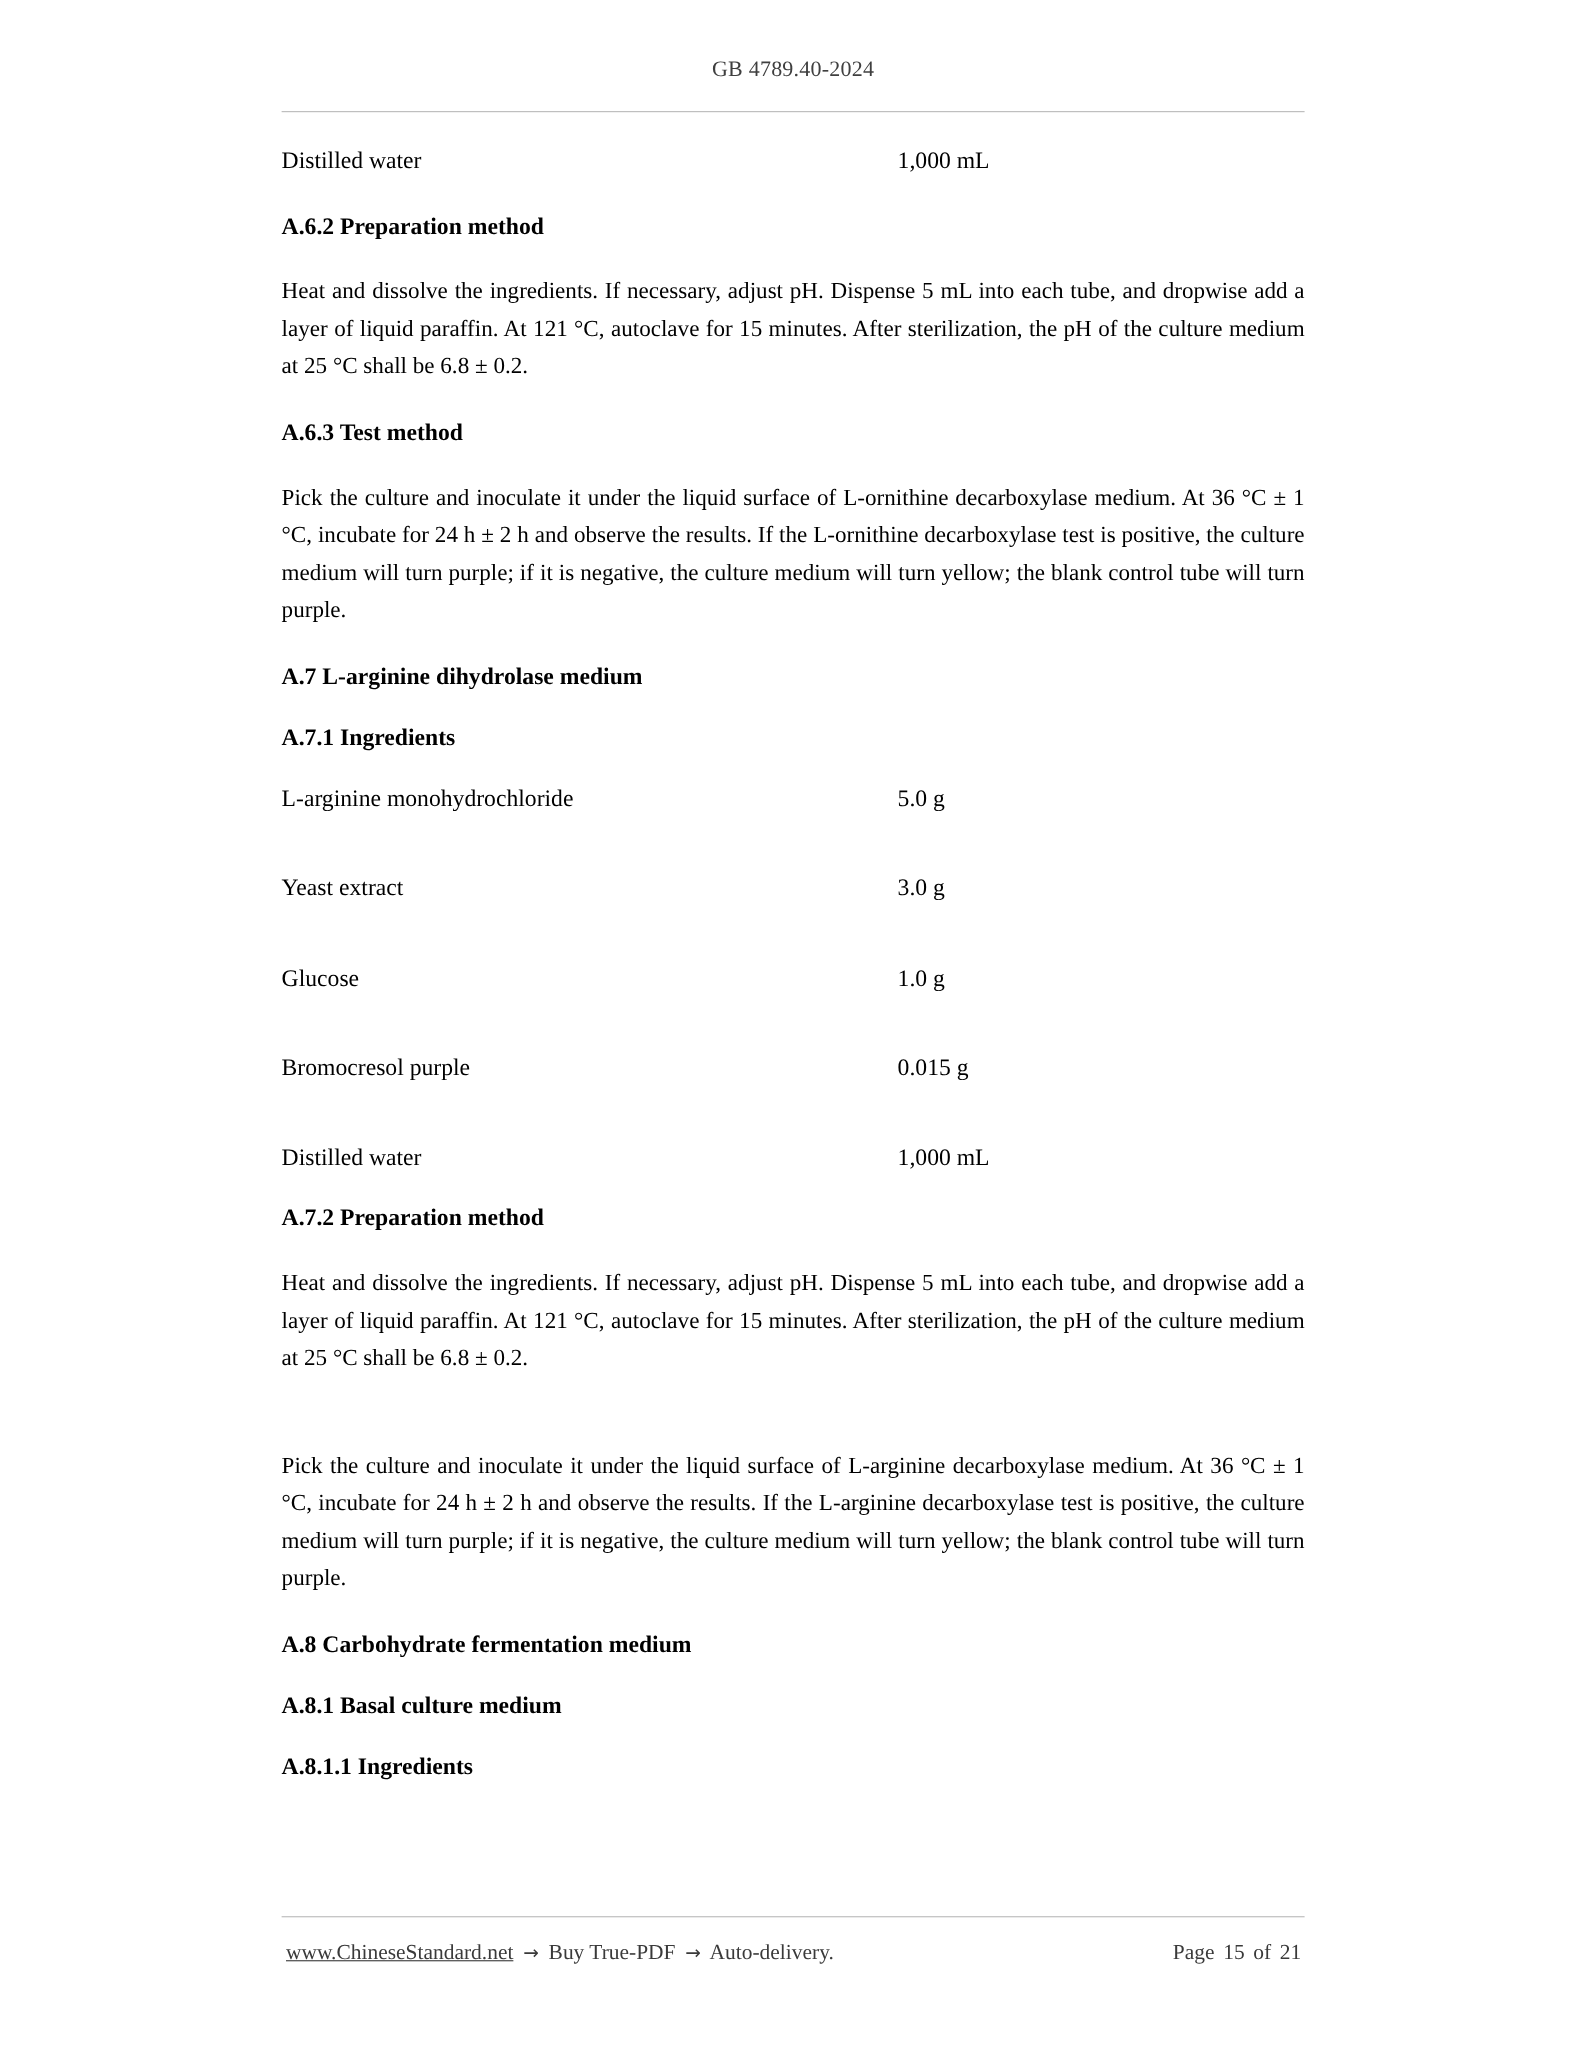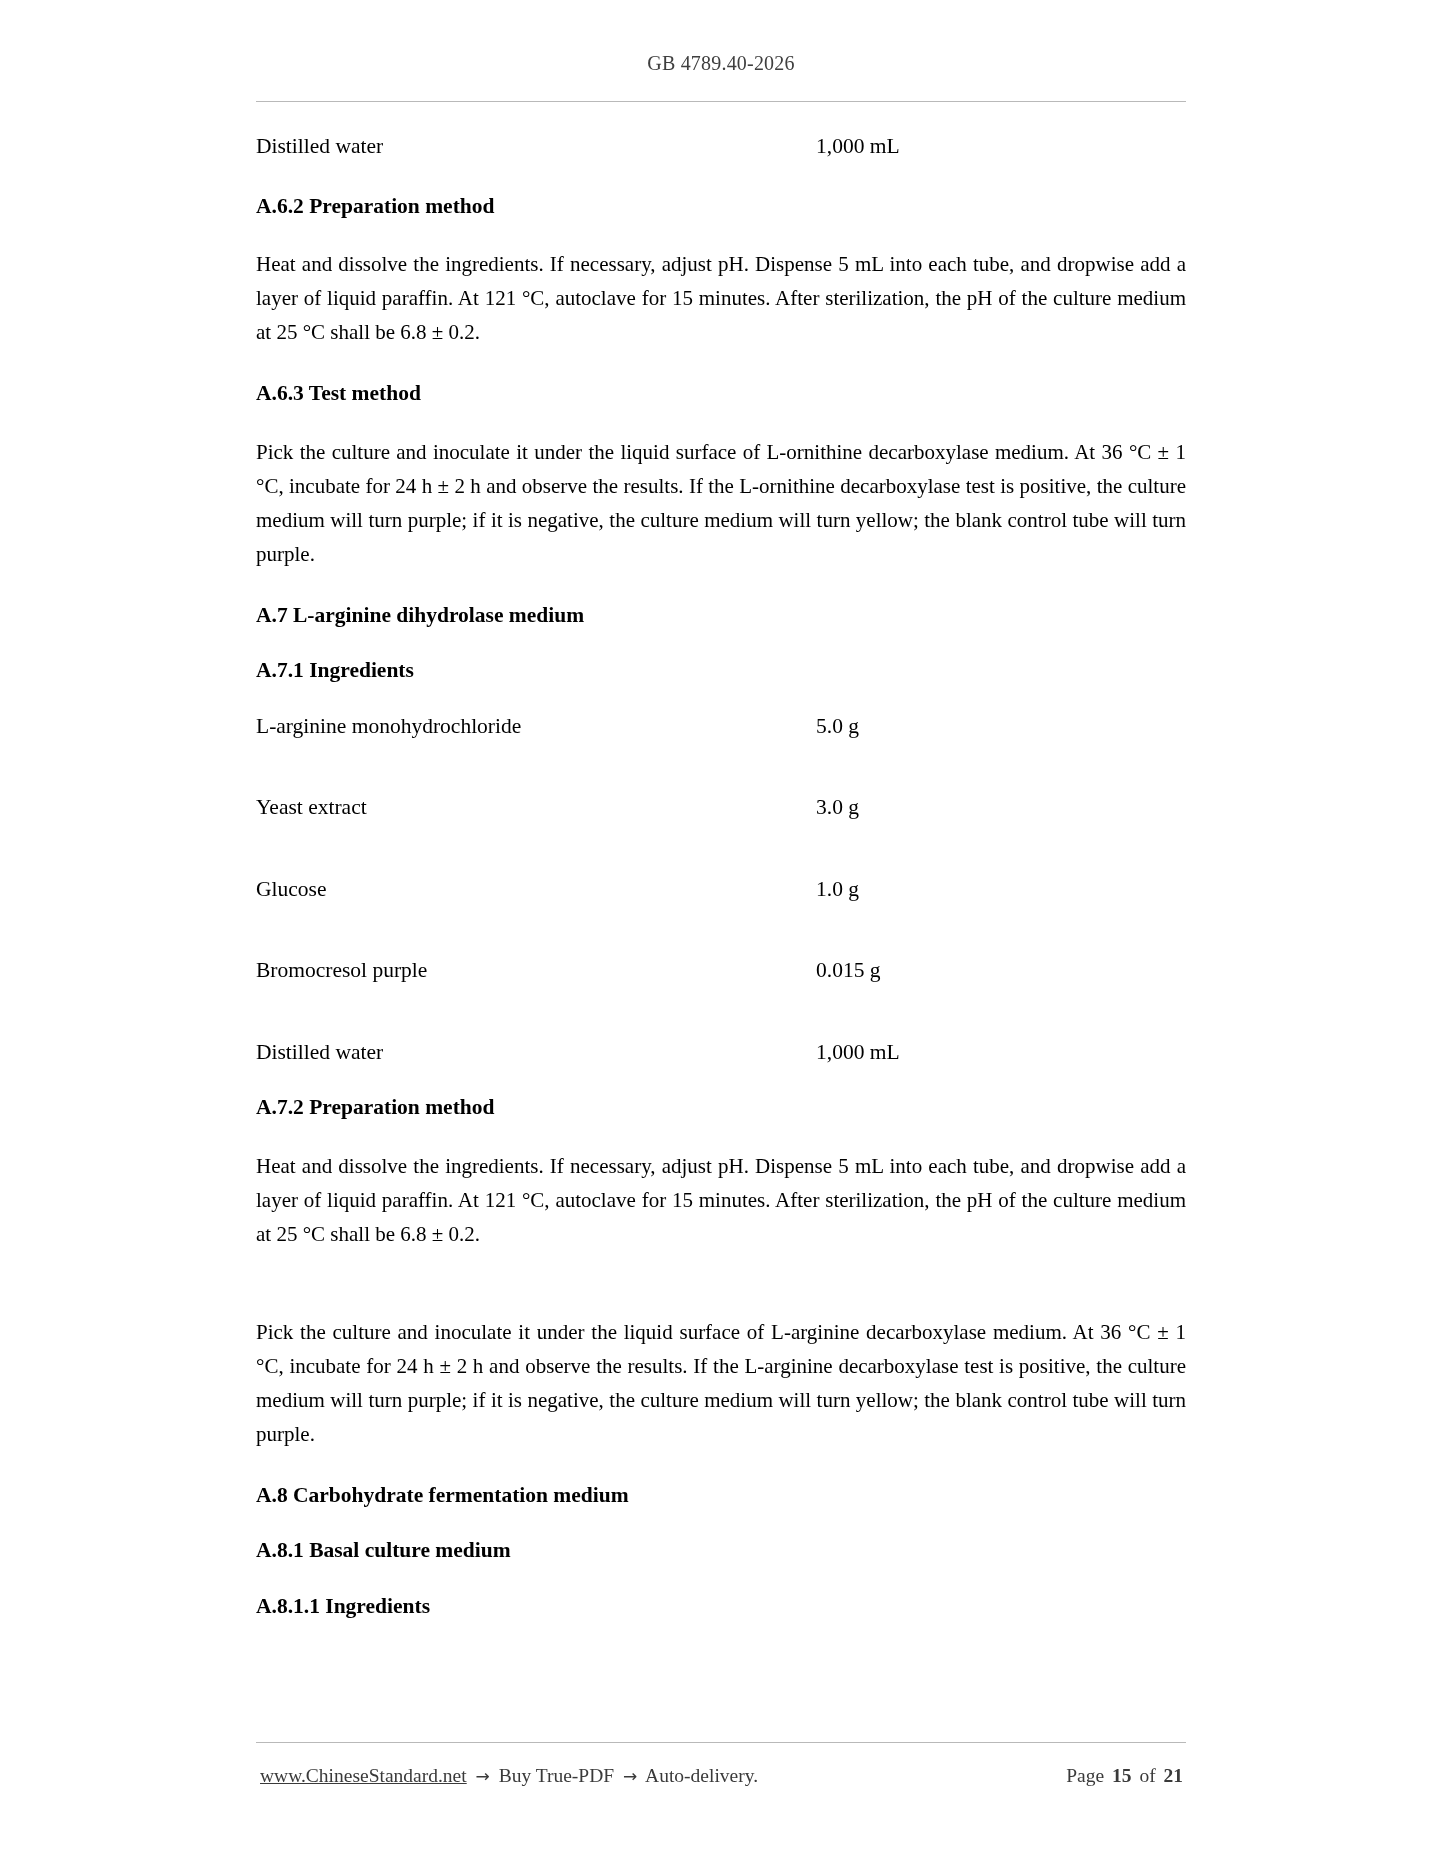--- a/index.html
+++ b/index.html
@@ -107,29 +107,29 @@
   }
   .arrow {
     font-family: "DejaVu Sans", sans-serif;
     font-size: 17px;
     padding: 0 4px;
   }
   .footer-right {
     flex: 0 0 auto;
     white-space: nowrap;
   }
-  .pg-num { font-weight: bold; padding: 0 3px; }
+  .pg-num { font-weight: normal; padding: 0 3px; }
 </style>
 </head>
 <body>
 
 <div class="page">
 
   <div class="header">
-    <span>GB 4789.40-2026</span>
+    <span>GB 4789.40-2024</span>
   </div>
   <div class="header-rule"></div>
 
   <div class="content">
 
     <div class="ing-row">
       <div class="ing-name">Distilled water</div>
       <div class="ing-amt">1,000 mL</div>
     </div>
 

